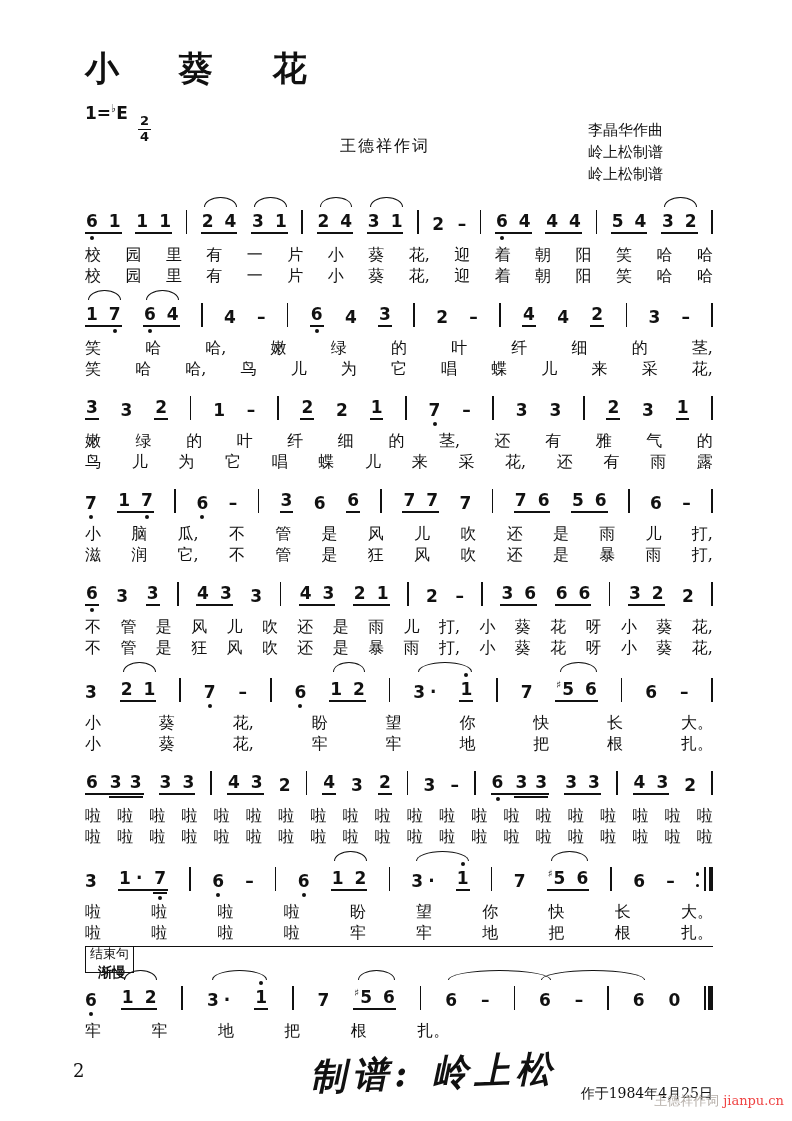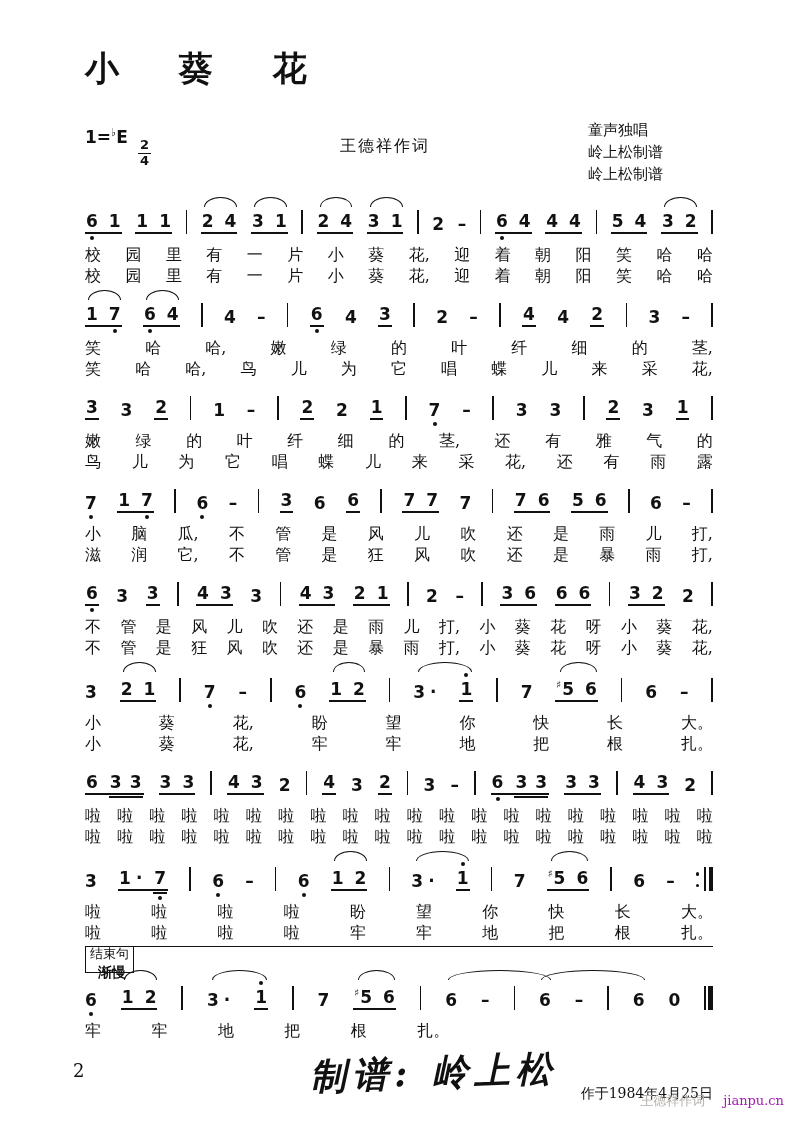--- a/index.html
+++ b/index.html
@@ -6,21 +6,21 @@
   body{width:792px;height:1121px;background:#ffffff;overflow:hidden;position:relative;
        font-family:"DejaVu Serif","Liberation Serif",serif;color:#111;}
   .page{position:absolute;inset:0;}
   .sheet{position:absolute;left:85px;top:0;width:628px;}
 
   
   .header{position:relative;height:196px;}
   .title{position:absolute;top:46px;left:0;right:0;
          font-size:34px;font-weight:bold;word-spacing:44px;letter-spacing:2px;}
   .keysig{position:absolute;top:102px;left:0;font-family:"DejaVu Sans",sans-serif;
-          font-size:17px;font-weight:bold;margin-top:24px;}
+          font-size:17px;font-weight:bold;}
   .flat{font-size:11px;vertical-align:7px;}
   .frac{display:inline-flex;flex-direction:column;align-items:center;font-size:13px;
         font-weight:bold;margin-left:10px;vertical-align:-6px;line-height:1.15;}
   .ftop{border-bottom:1.4px solid #111;padding:0 2px;}
   .performance{position:absolute;top:136px;left:255px;font-size:16px;letter-spacing:2px;}
   .credits{position:absolute;top:120px;right:50px;font-size:15px;line-height:1.45;}
 
   
   .system{margin-bottom:3px;}
   .notes-row{display:flex;justify-content:space-between;align-items:flex-end;
@@ -58,37 +58,37 @@
   .tempo{position:absolute;left:13px;top:17px;font-size:14px;font-weight:bold;}
 
   
   .footer{position:relative;height:72px;margin-top:8px;}
   .signature{position:absolute;left:225px;top:0;font-style:italic;font-weight:bold;
              font-size:36px;letter-spacing:6px;transform:rotate(-2deg);}
   .date{position:absolute;right:0;top:36px;font-size:14px;}
   .page-num{position:absolute;left:73px;top:1060px;font-size:18px;}
   .watermark{position:absolute;right:8px;top:1092px;font-size:13px;}
   .wm-site{color:#b5aea8;}
-  .wm-url{color:#a21caf;margin-left:18px;}
+  .wm-url{color:#ef4444;margin-left:4px;}
 </style>
 </head>
 <body>
 
 <div class="page">
   <div class="sheet">
 
     <div class="header">
       <div class="title">小 葵 花</div>
       <div class="keysig"><span>1=</span><span class="flat">♭</span><span>E</span><span class="frac">
             <span class="ftop">2</span>
             <span class="fbot">4</span>
           </span></div>
       <div class="performance">王德祥作词</div>
       <div class="credits">
-        <div>童声独唱</div>
+        <div>李晶华作曲</div>
         <div>岭上松制谱</div>
         <div>岭上松制谱</div>
       </div>
     </div>
 
     <div id="systems">
         <div class="system">
           <div class="notes-row">
             <span class="grp">
               <span class="cell"><span class="digit">6</span><span class="odot lo"></span></span>

